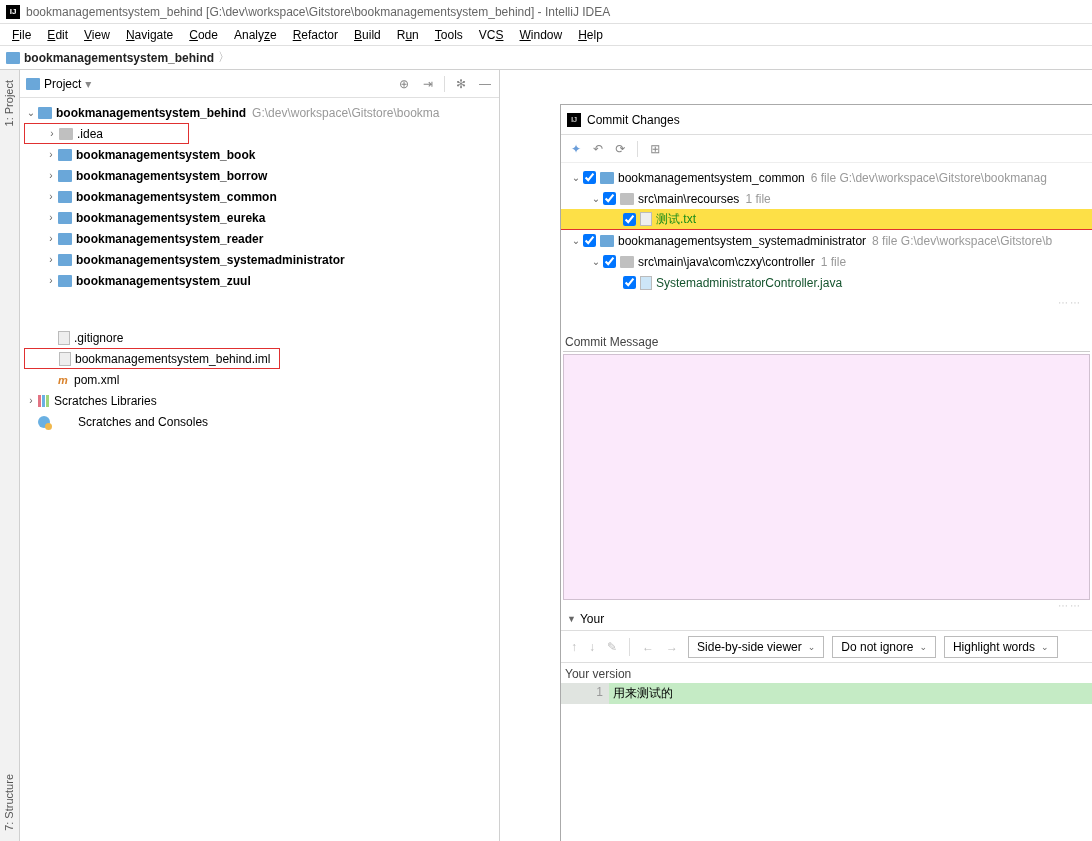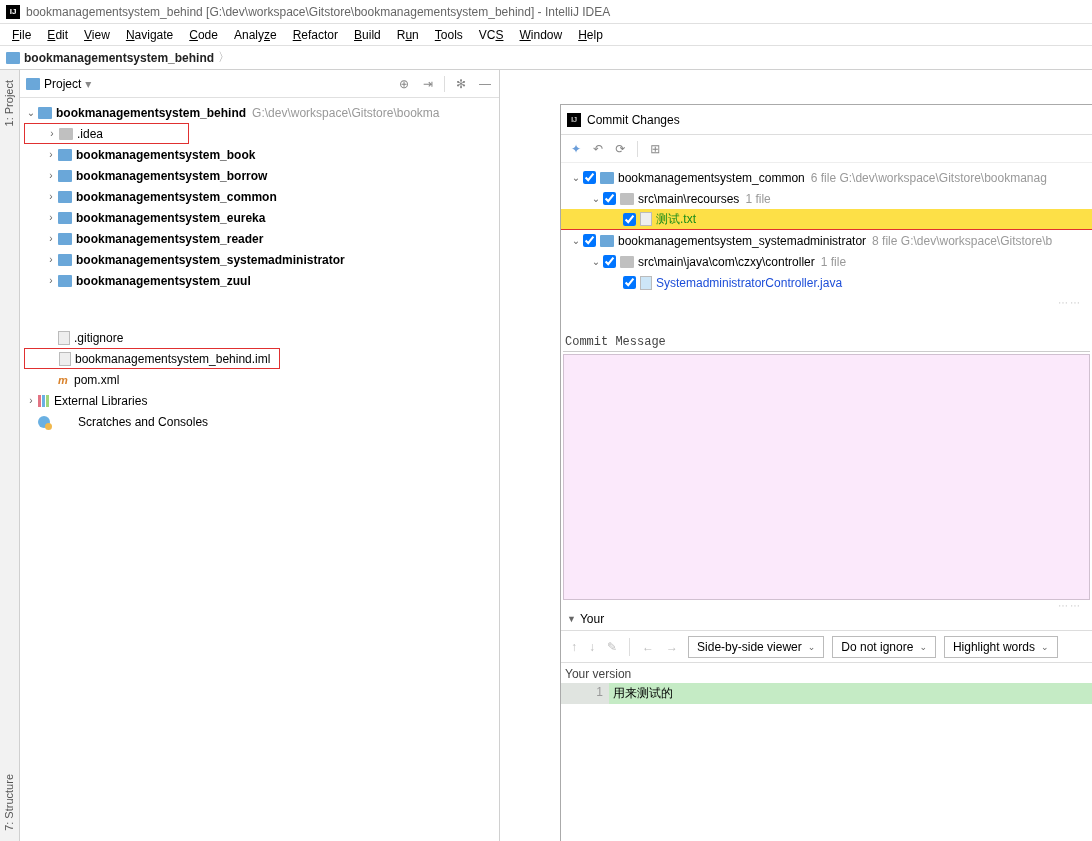--- a/index.html
+++ b/index.html
@@ -44,24 +44,24 @@
 .dlg-title { height:30px; background:#fff; display:flex; align-items:center; padding-left:6px; border-bottom:1px solid #ddd; }
 .dlg-title .app-icon { width:14px; height:14px; background:#000; margin-right:6px; color:#fff; font-size:8px; display:flex; align-items:center; justify-content:center; }
 .dlg-toolbar { height:28px; display:flex; align-items:center; padding-left:10px; gap:12px; border-bottom:1px solid #eee; }
 .dlg-toolbar .ic { color:#6a9dd9; cursor:pointer; }
 .dlg-toolbar .ic.gray { color:#888; }
 .dlg-toolbar .sep { width:1px; height:16px; background:#ddd; }
 .changes-tree { padding:4px 0; }
 .crow { display:flex; align-items:center; height:21px; white-space:nowrap; }
 .crow .arrow { width:14px; }
 .crow input[type=checkbox]{ margin-right:4px; }
-.mod-link { color:#1d4ed8; }
+.mod-link { color:#14532d; }
 .green-txt { color:#1a8c1a; }
 .underline-red { border-bottom:1.5px solid #e03030; }
-.section-label { padding:30px 0 2px 2px; color:#444; border-bottom:1px solid #ccc; margin:0 2px;font-family:Liberation Mono, monospace; }
+.section-label { padding:30px 0 2px 2px; color:#444; border-bottom:1px solid #ccc; margin:0 2px; }
 .commit-msg { height:246px; background:#fbe9fb; border:1px solid #d0c0d0; margin:2px 2px 0 2px; }
 .grip { height:8px; display:flex; justify-content:flex-end; padding-right:10px; color:#ccc; font-size:10px; letter-spacing:2px; }
 .diff-header { display:flex; align-items:center; padding:4px 6px; border-bottom:1px solid #ddd; }
 .diff-header .tri { margin-right:4px; color:#666; font-size:9px; }
 .diff-toolbar { height:32px; display:flex; align-items:center; padding:0 8px; gap:8px; border-bottom:1px solid #ddd; }
 .diff-toolbar .nav-ic { color:#bbb; cursor:pointer; padding:0 2px; }
 .diff-toolbar .sep { width:1px; height:18px; background:#ddd; margin:0 2px; }
 .combo { border:1px solid #bbb; padding:3px 8px; background:#fff; cursor:pointer; display:flex; align-items:center; gap:6px; }
 .combo .caret { color:#666; font-size:9px; }
 .version-label { padding:4px 0 2px 4px; color:#444; }
@@ -177,21 +177,21 @@
           <span class="m-ic">m</span>
           <span>pom.xml</span>
         </div>
       <div class="row" style="padding-left:4px;">
           <span class="arrow">›</span>
           <span class="lib-ic">
             <span></span>
             <span></span>
             <span></span>
           </span>
-          <span>External Libraries</span>
+          <span>Scratches Libraries</span>
         </div>
       <div class="row" style="padding-left:18px;gap:24px;">
           <span class="scratch-ic"></span>
           <span>Scratches and Consoles</span>
         </div>
     </div>
   </div>
 
   <div class="right-area">
     <div class="commit-dialog">

